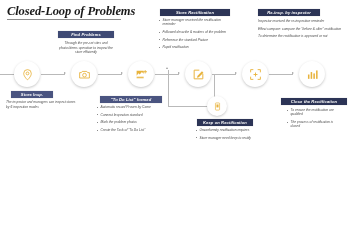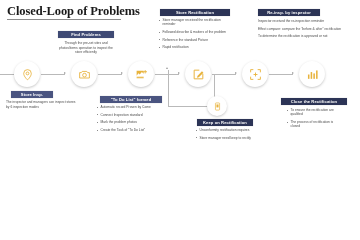--- a/index.html
+++ b/index.html
@@ -2,21 +2,21 @@
 <html><head>
 <meta charset="utf-8">
 <style>
   html,body{margin:0;padding:0;}
   body{
     width:360px;height:159px;overflow:hidden;
     background:#ffffff;
     font-family:"Liberation Sans", sans-serif;
     position:relative;
   }
-  .slide{position:absolute;inset:0;background:#fff;}
+  .slide{position:absolute;inset:0;background:#fff;font-style:italic;}
 
   
   .title{
     position:absolute;left:7px;top:4px;
     font-family:"Liberation Serif", serif;
     font-size:12.5px;font-weight:700;color:#1a1a1a;
     letter-spacing:-0.1px;white-space:nowrap;
   }
   .title-rule{
     position:absolute;left:7px;top:19px;width:114px;height:1px;

